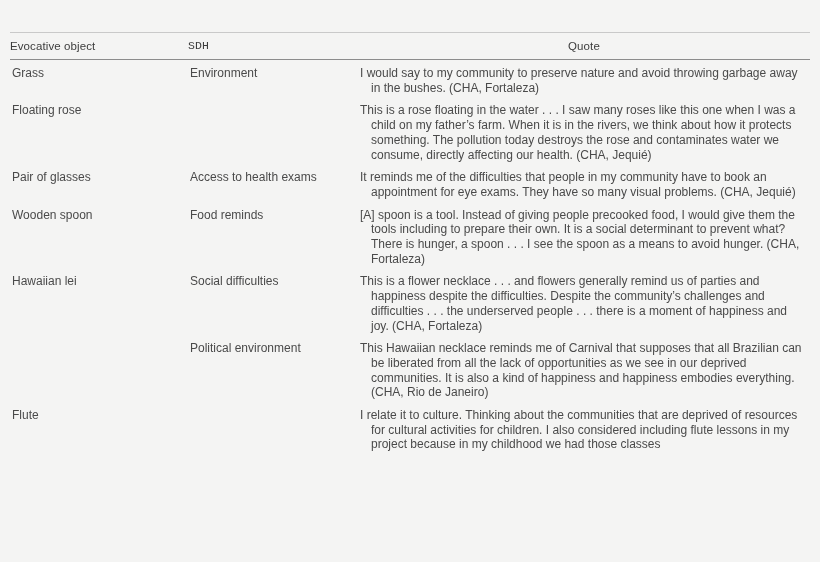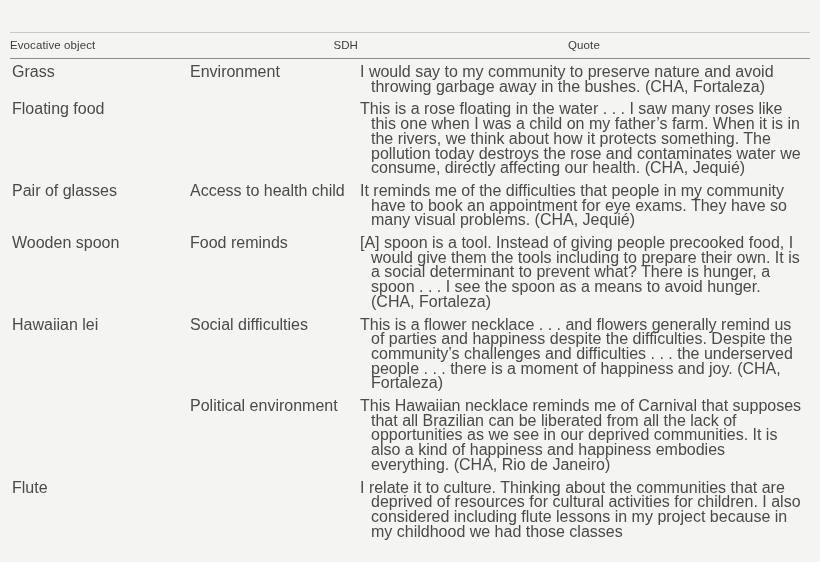--- a/index.html
+++ b/index.html
@@ -44,25 +44,25 @@
     vertical-align: bottom;
     letter-spacing: 0.1px;
   }
 
   thead tr.header-row {
     border-top: 1px solid #c9c9c9;
     border-bottom: 1.6px solid #8c8c8c;
   }
 
   th.th-object { text-align: left; padding-left: 2px; }
-  th.th-sdh    { text-align: right; }
+  th.th-sdh    { text-align: left; font-family: Liberation Mono, monospace; }
   th.th-quote  { }
 
   tbody td {
-    font-size: 16px;
+    font-size: 12px;
     line-height: 14.7px;
     vertical-align: top;
     padding: 4px 0 4px 0;
     color: #4a4a4a;
   }
 
   td.cell-object {
     padding-left: 2px;
     padding-right: 8px;
     white-space: nowrap;
@@ -108,29 +108,29 @@
     </thead>
     <tbody>
       <tr>
         <td class="cell-object">Grass</td>
         <td class="cell-sdh">Environment</td>
         <td class="cell-quote">
             <span class="quote-text">I would say to my community to preserve nature and avoid throwing garbage away in the bushes. (CHA, Fortaleza)</span>
           </td>
       </tr>
       <tr>
-        <td class="cell-object">Floating food</td>
+        <td class="cell-object">Floating rose</td>
         <td class="cell-sdh"></td>
         <td class="cell-quote">
             <span class="quote-text">This is a rose floating in the water . . . I saw many roses like this one when I was a child on my father’s farm. When it is in the rivers, we think about how it protects something. The pollution today destroys the rose and contaminates water we consume, directly affecting our health. (CHA, Jequié)</span>
           </td>
       </tr>
       <tr>
         <td class="cell-object">Pair of glasses</td>
-        <td class="cell-sdh">Access to health child</td>
+        <td class="cell-sdh">Access to health exams</td>
         <td class="cell-quote">
             <span class="quote-text">It reminds me of the difficulties that people in my community have to book an appointment for eye exams. They have so many visual problems. (CHA, Jequié)</span>
           </td>
       </tr>
       <tr>
         <td class="cell-object">Wooden spoon</td>
         <td class="cell-sdh">Food reminds</td>
         <td class="cell-quote">
             <span class="quote-text">[A] spoon is a tool. Instead of giving people precooked food, I would give them the tools including to prepare their own. It is a social determinant to prevent what? There is hunger, a spoon . . . I see the spoon as a means to avoid hunger. (CHA, Fortaleza)</span>
           </td>

